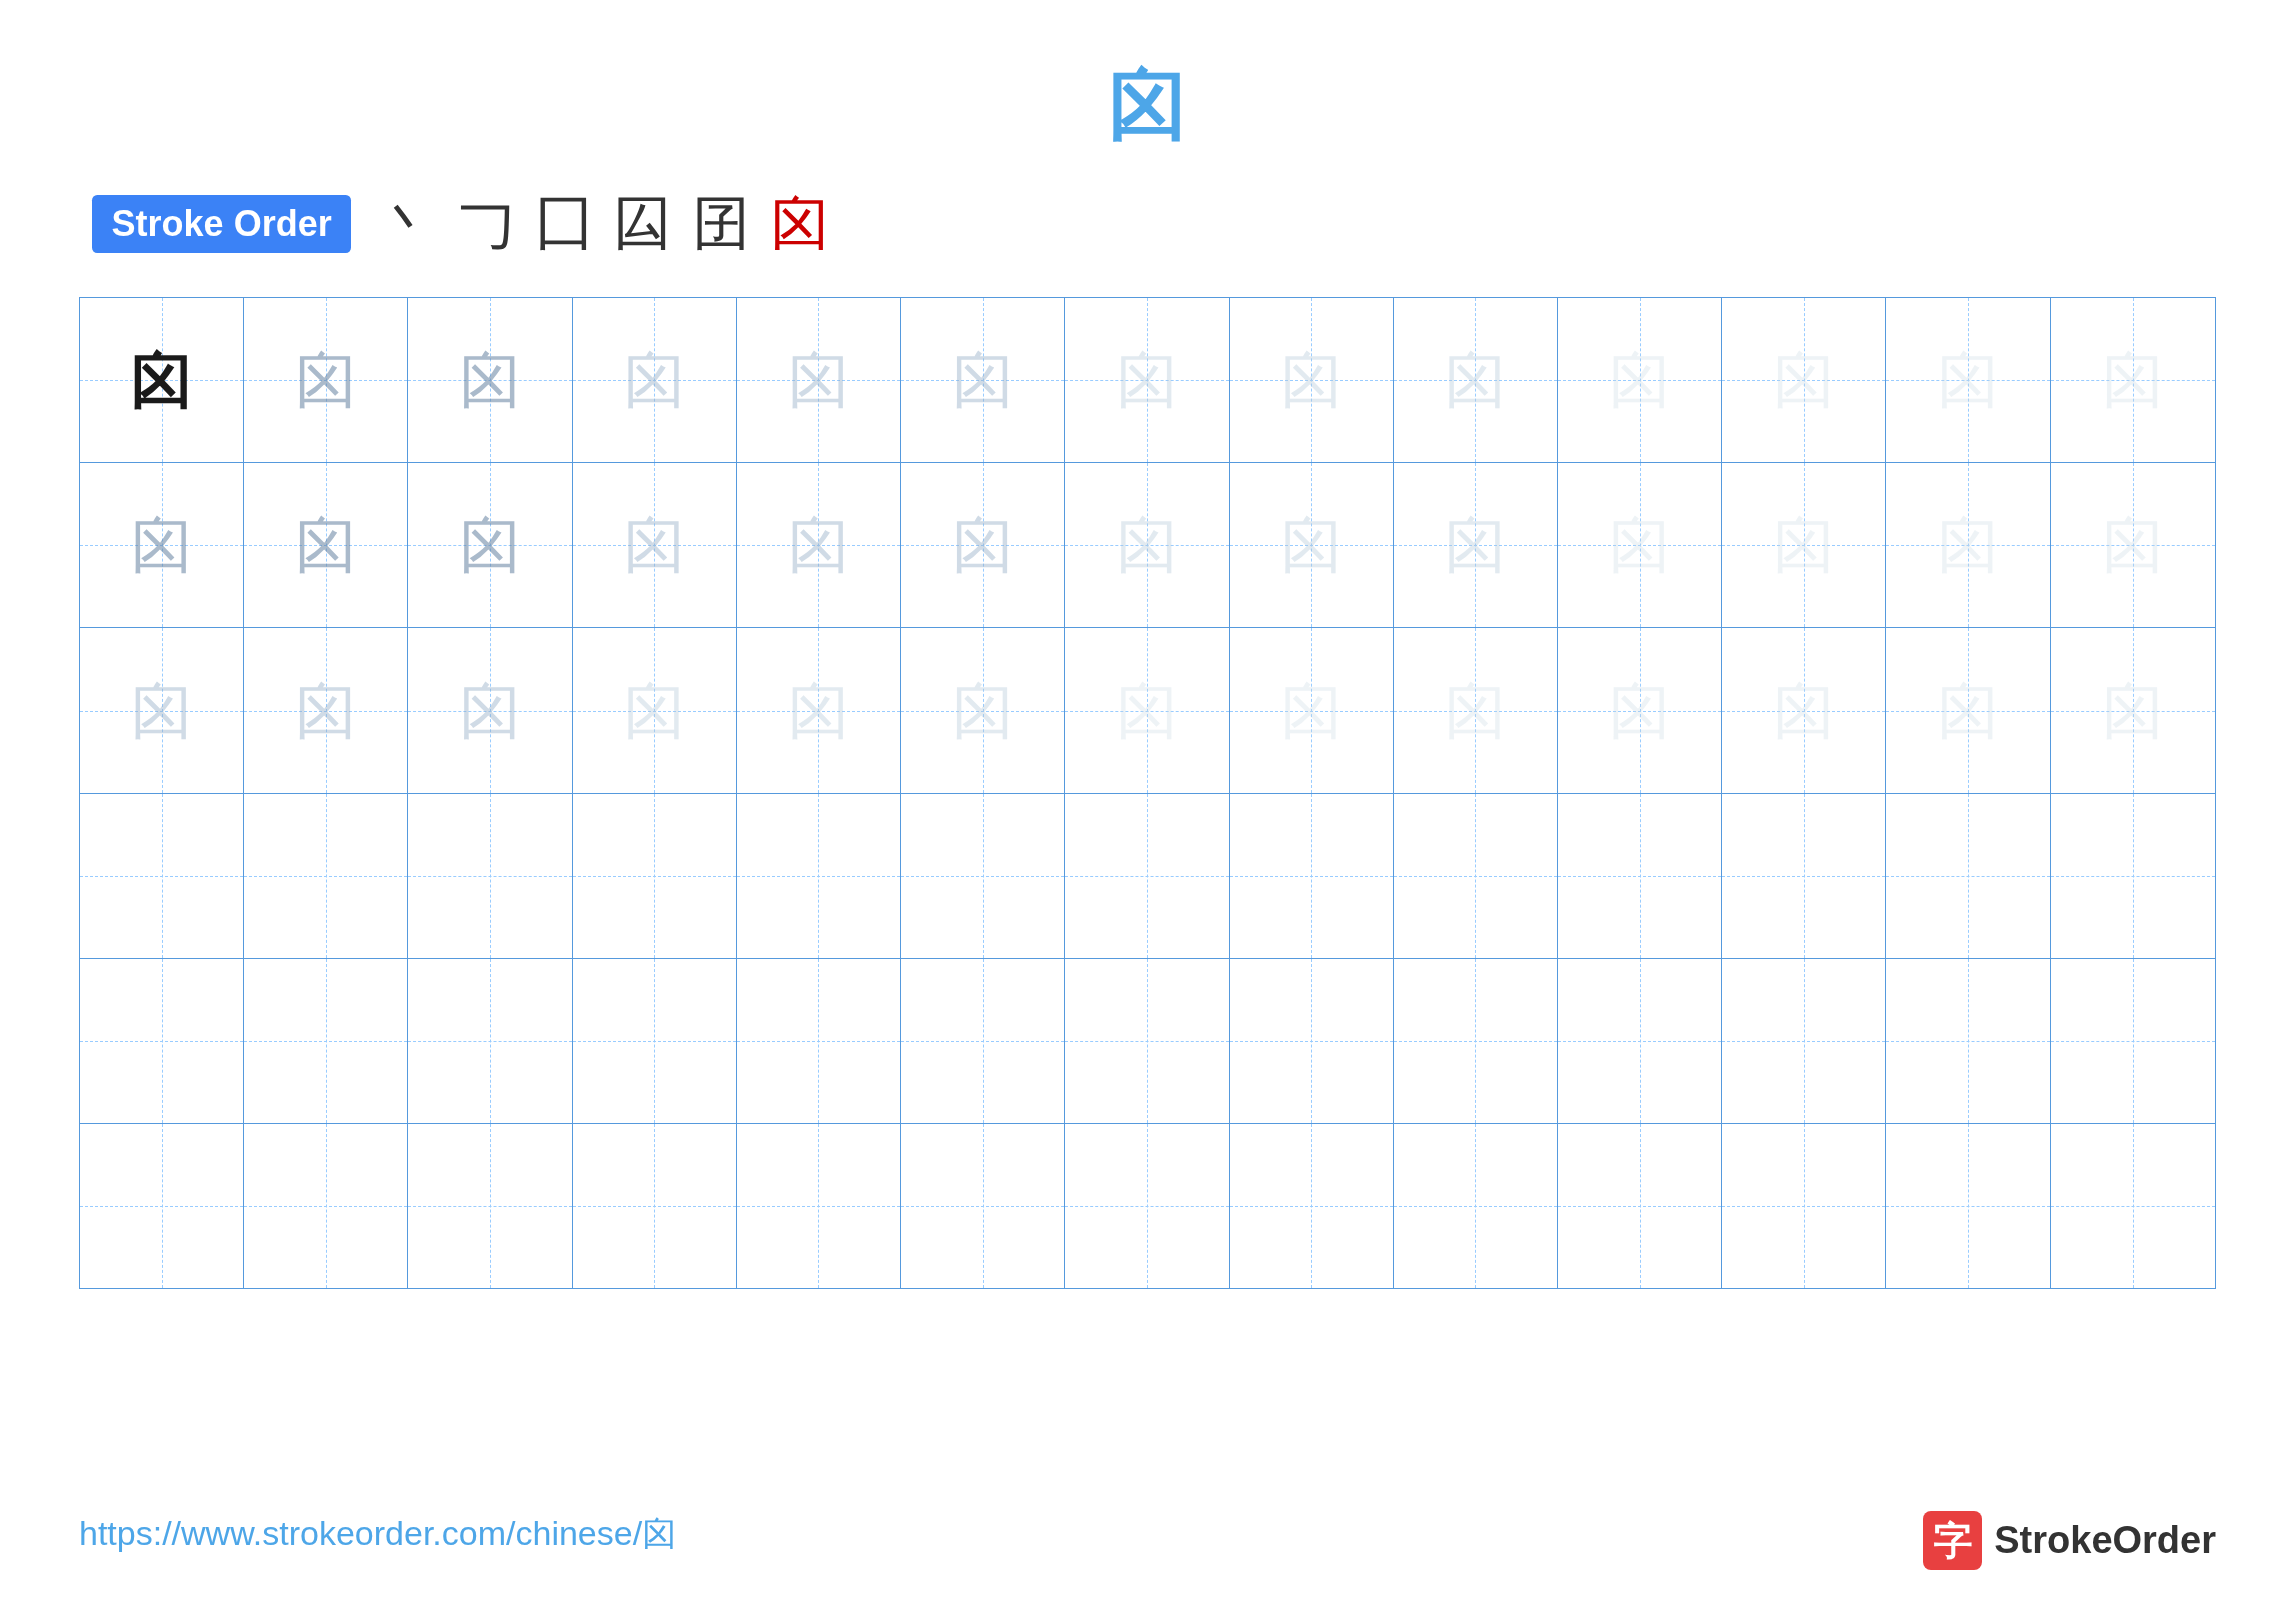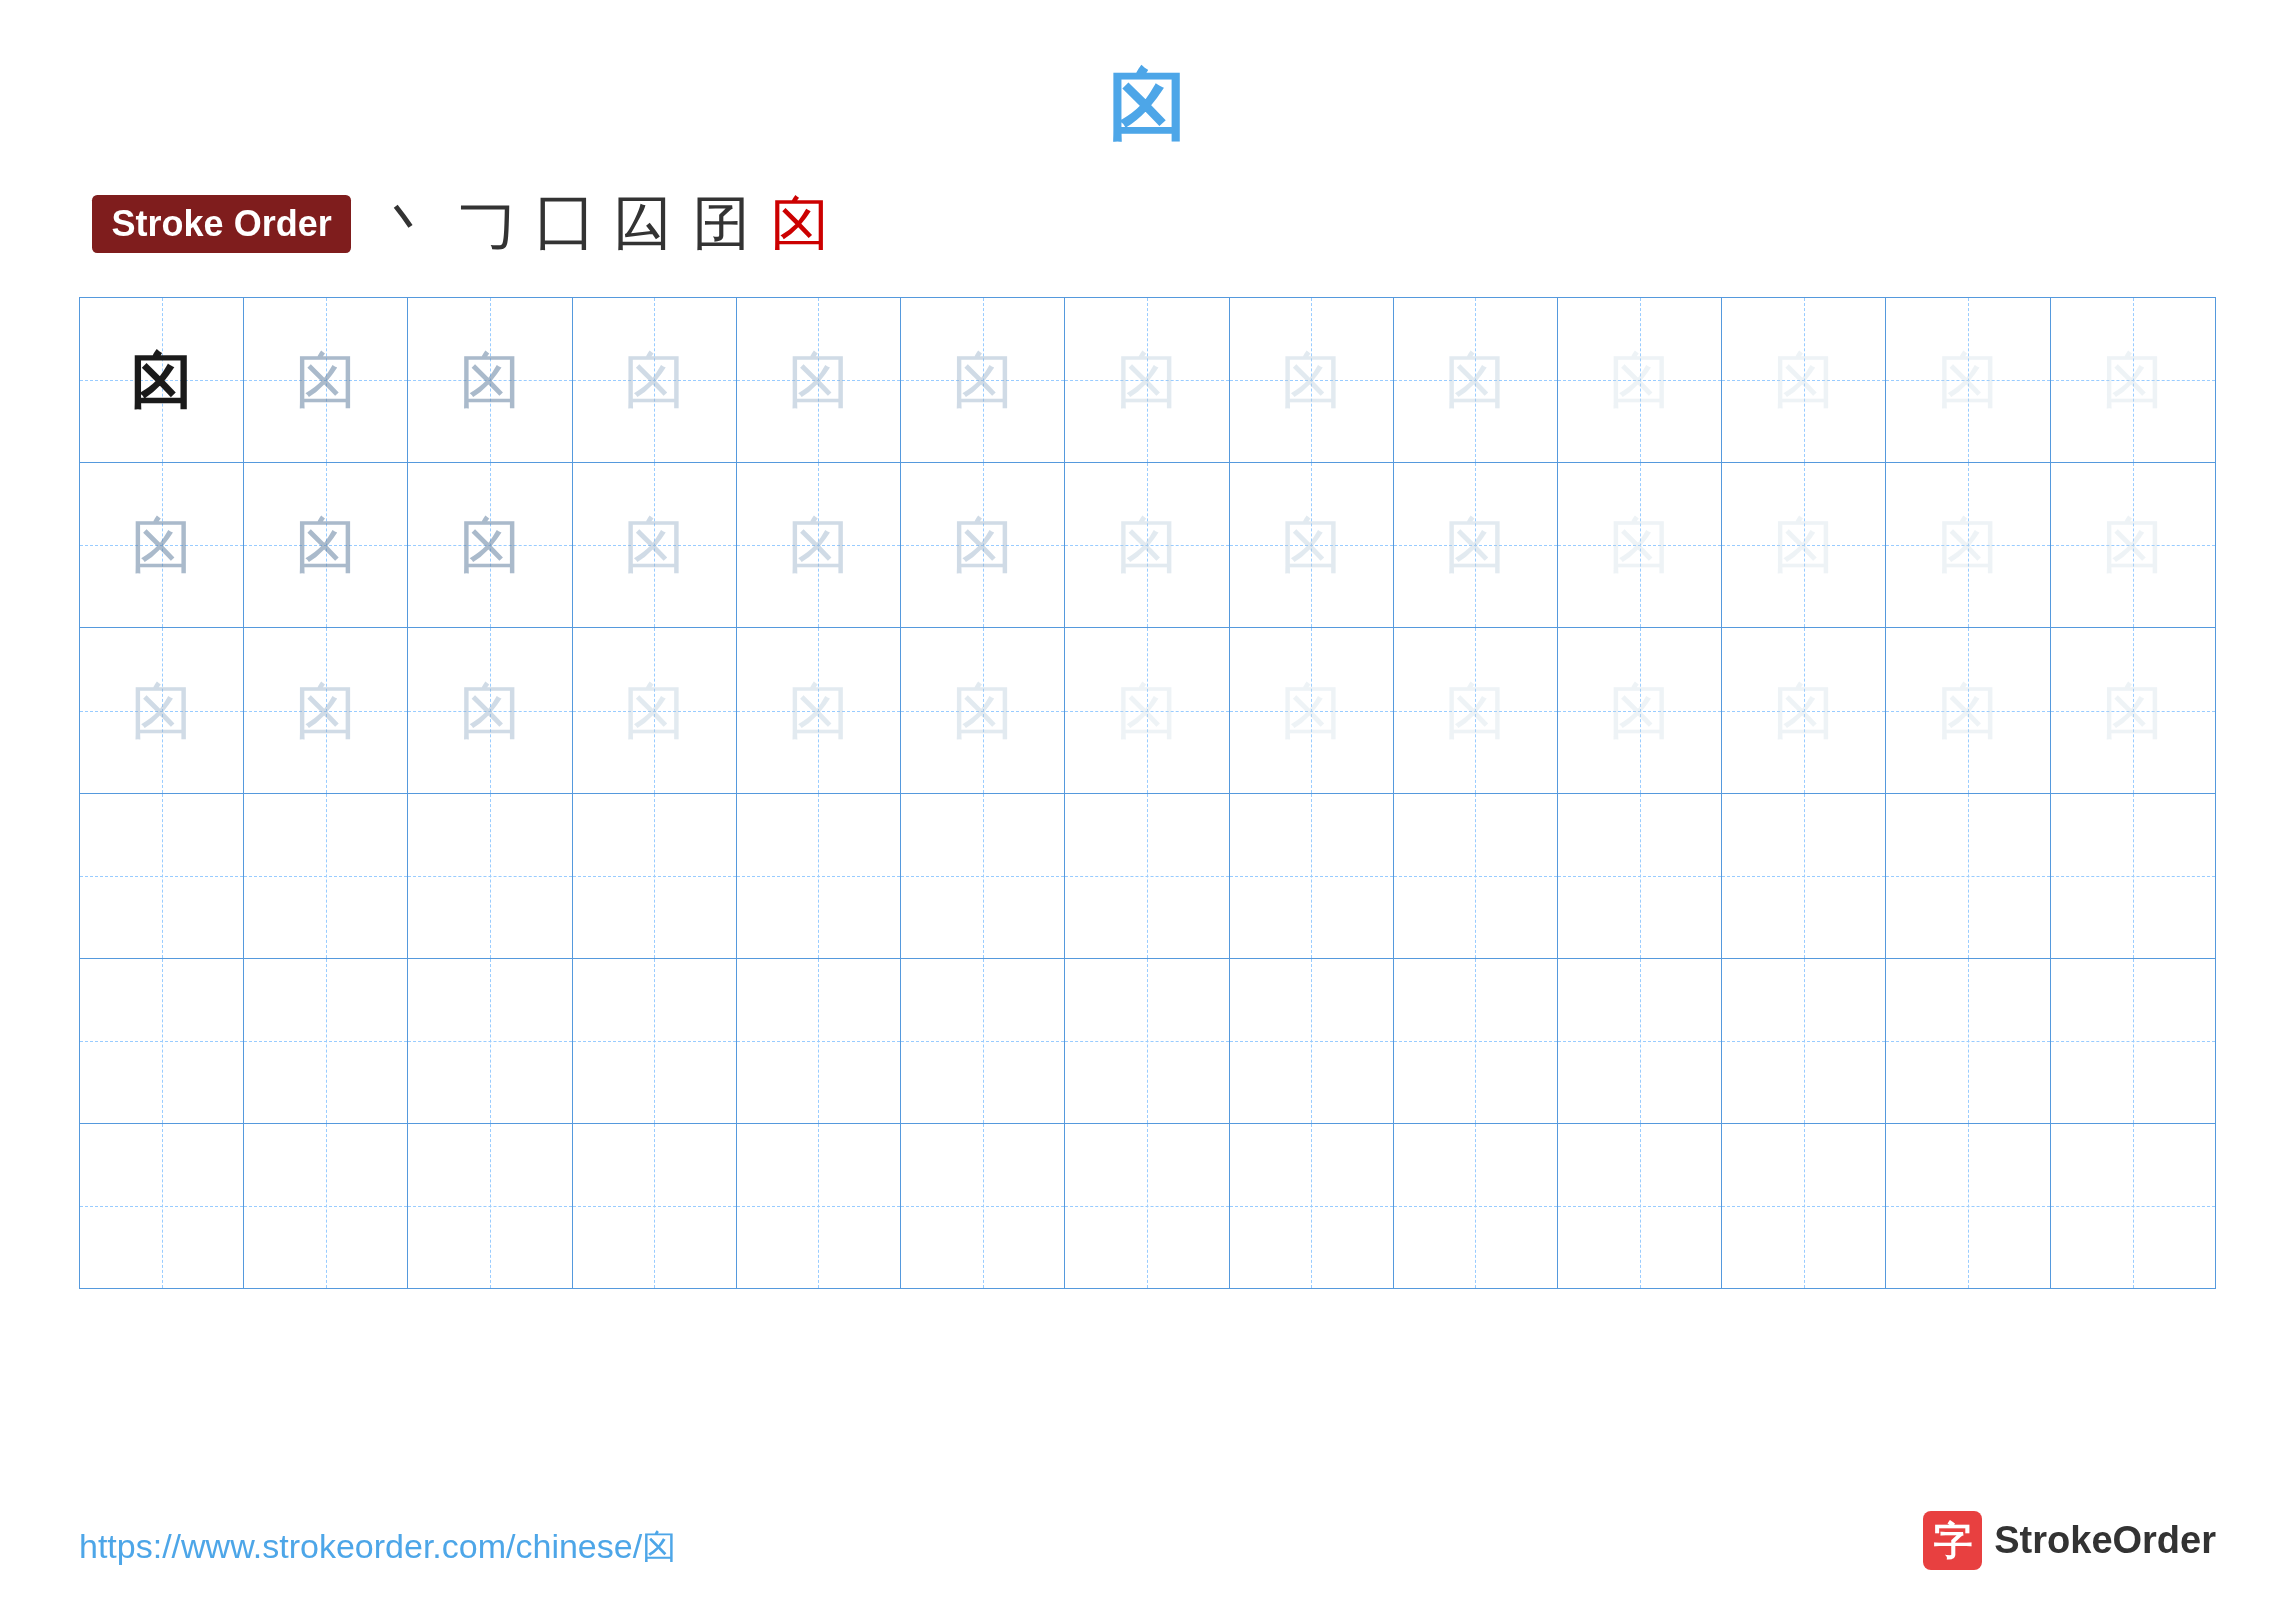--- a/index.html
+++ b/index.html
@@ -38,21 +38,21 @@
     .stroke-order-row {
       display: flex;
       align-items: center;
       gap: 26px;
       width: 100%;
       margin-bottom: 33px;
       padding-left: 13px;
     }
 
     .stroke-order-badge {
-      background: #7f1d1d;
+      background: #3b82f6;
       color: white;
       font-size: 36px;
       font-weight: bold;
       padding: 7.9px 19.6px;
       border-radius: 5.2px;
     }
 
     .stroke-sequence {
       display: flex;
       align-items: center;
@@ -157,21 +157,21 @@
     }
 
     
     .footer {
       position: absolute;
       bottom: 52px;
       left: 79px;
       right: 79px;
       display: flex;
       justify-content: space-between;
-      align-items: flex-end;
+      align-items: flex-start;
     }
 
     .footer-url {
       font-size: 34px;
       color: #4da6e8;
       text-decoration: none;
     }
 
     .footer-logo {
       display: flex;

